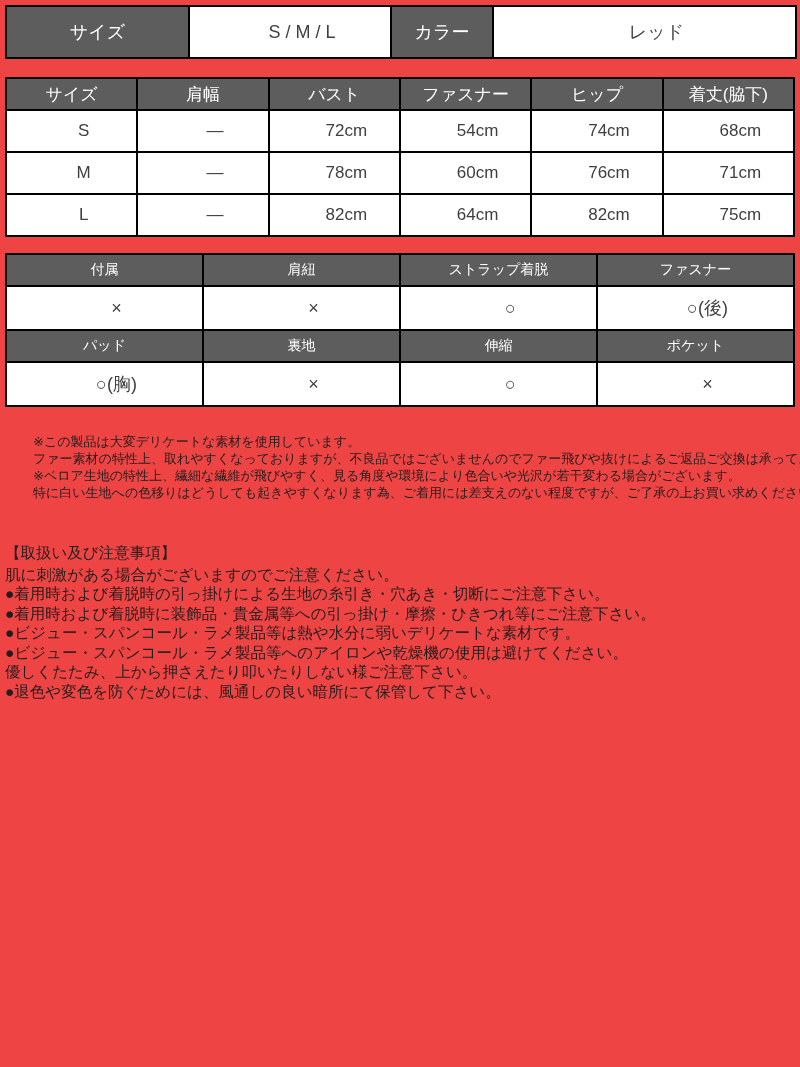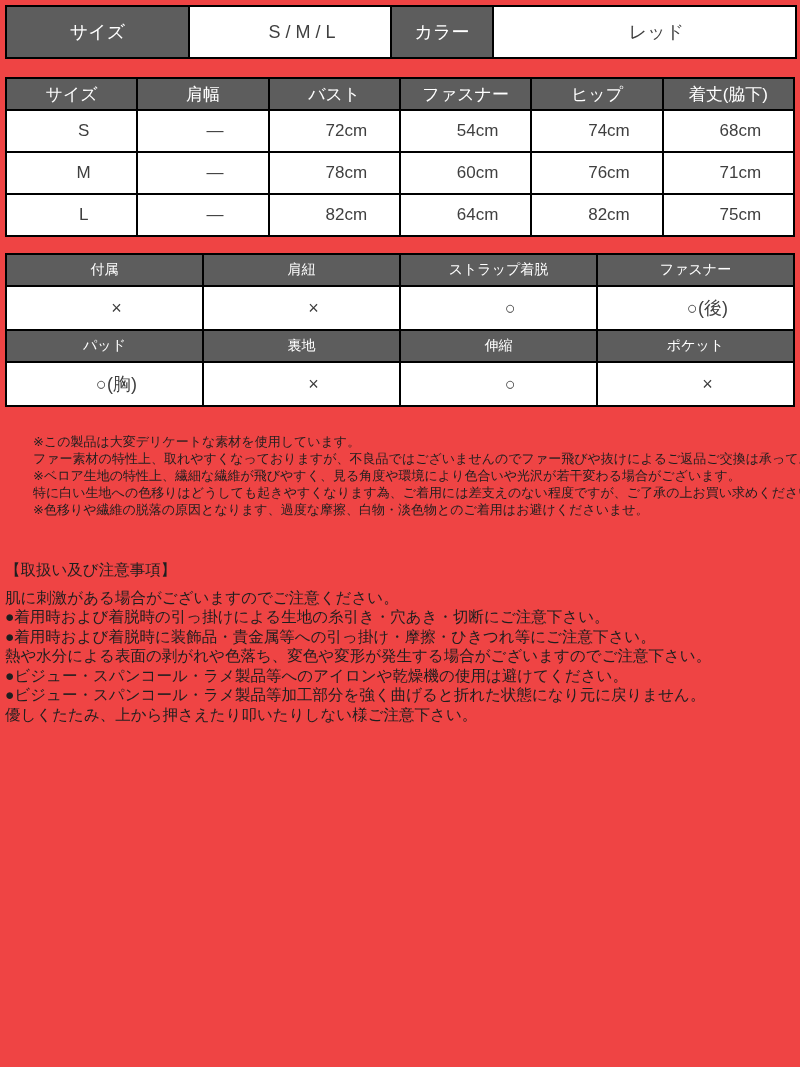--- a/index.html
+++ b/index.html
@@ -14,21 +14,21 @@
   .t2{margin-bottom:16px;}
   .t2 .hrow td{height:30px;font-size:17px;}
   .t2 .drow td{height:40px;font-size:17px;}
   .t3{margin-bottom:26px;}
   .t3 .hrow td{height:30px;font-size:14px;}
   .t3 .vrow td{height:42px;font-size:18px;}
   .notes{color:#1f1f1f;font-size:13px;line-height:17px;margin-left:28px;}
   .notes div{white-space:nowrap;}
   .care{margin-top:42px;color:#1f1f1f;font-size:15.5px;line-height:19.5px;}
   .care div{white-space:nowrap;}
-  .care-heading{margin-bottom:8px;}
+  .care-heading{margin-bottom:2px;}
 </style>
 </head>
 <body>
 
 <div class="page">
 
   <table class="t1">
     <colgroup>
         <col style="width:183px">
         <col style="width:202px">
@@ -123,27 +123,26 @@
       <td class="val">×</td>
     </tr>
   </tbody>
     </table>
 
   <div class="notes">
     <div>※この製品は大変デリケートな素材を使用しています。</div>
     <div>ファー素材の特性上、取れやすくなっておりますが、不良品ではございませんのでファー飛びや抜けによるご返品ご交換は承っておりません。</div>
     <div>※ベロア生地の特性上、繊細な繊維が飛びやすく、見る角度や環境により色合いや光沢が若干変わる場合がございます。</div>
     <div>特に白い生地への色移りはどうしても起きやすくなります為、ご着用には差支えのない程度ですが、ご了承の上お買い求めくださいませ。</div>
-    <div>※色移りや繊維の脱落の原因となります、過度な摩擦、白物・淡色物とのご着用はお避けくださいませ。</div>
   </div>
 
   <div class="care">
     <div class="care-heading">【取扱い及び注意事項】</div>
     <div>肌に刺激がある場合がございますのでご注意ください。</div>
     <div>●着用時および着脱時の引っ掛けによる生地の糸引き・穴あき・切断にご注意下さい。</div>
     <div>●着用時および着脱時に装飾品・貴金属等への引っ掛け・摩擦・ひきつれ等にご注意下さい。</div>
-    <div>熱や水分による表面の剥がれや色落ち、変色や変形が発生する場合がございますのでご注意下さい。</div>
+    <div>●ビジュー・スパンコール・ラメ製品等は熱や水分に弱いデリケートな素材です。</div>
     <div>●ビジュー・スパンコール・ラメ製品等へのアイロンや乾燥機の使用は避けてください。</div>
-    <div>●ビジュー・スパンコール・ラメ製品等加工部分を強く曲げると折れた状態になり元に戻りません。</div>
     <div>優しくたたみ、上から押さえたり叩いたりしない様ご注意下さい。</div>
+    <div>●退色や変色を防ぐためには、風通しの良い暗所にて保管して下さい。</div>
   </div>
 
 </div>
 
 </body></html>

